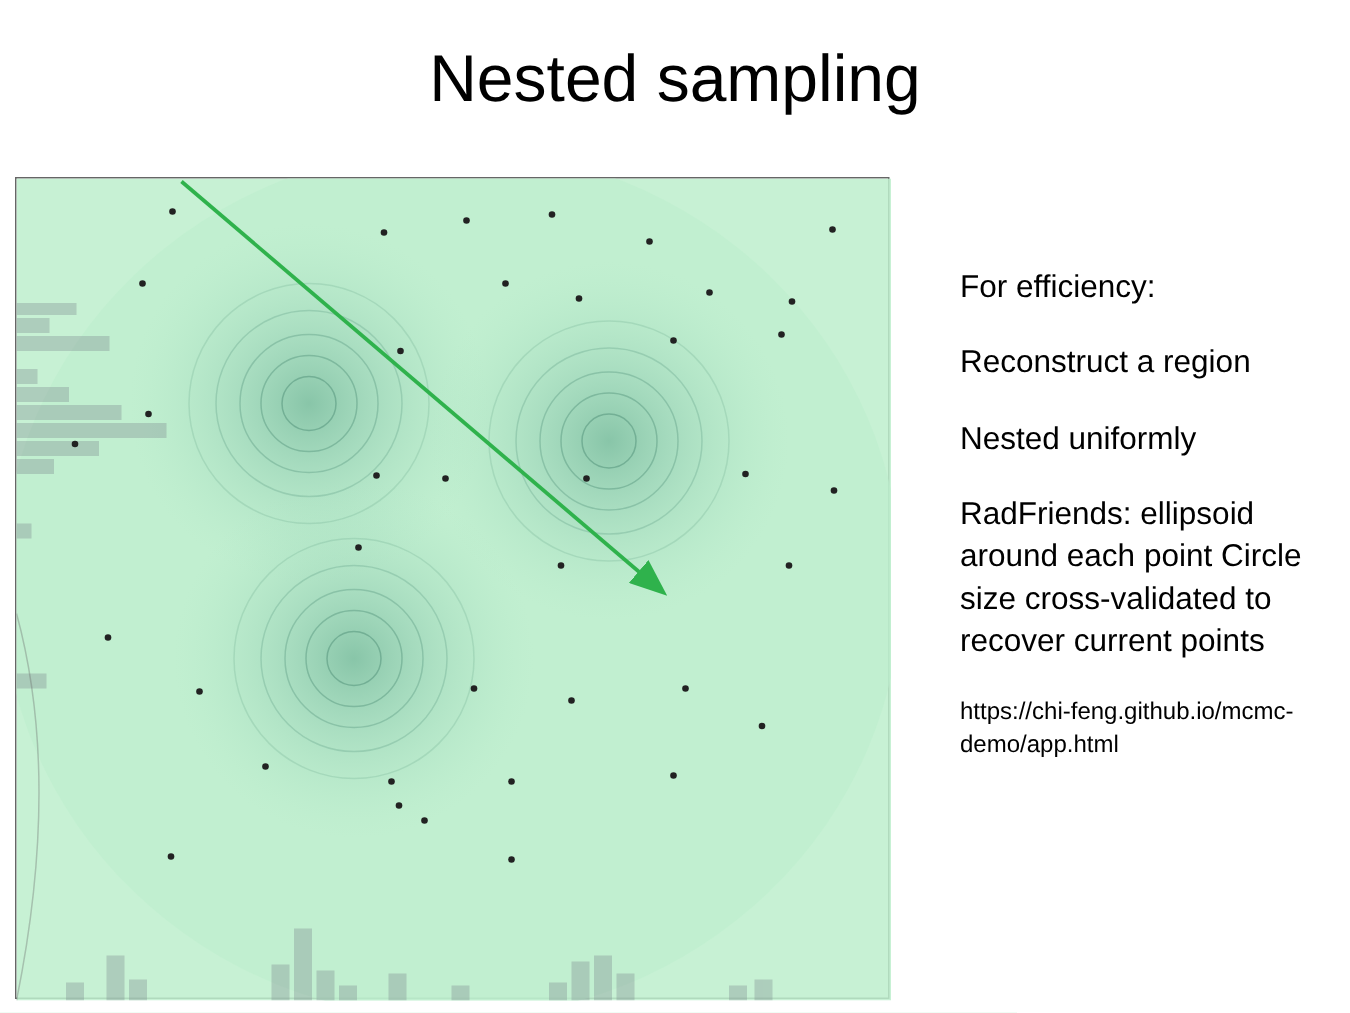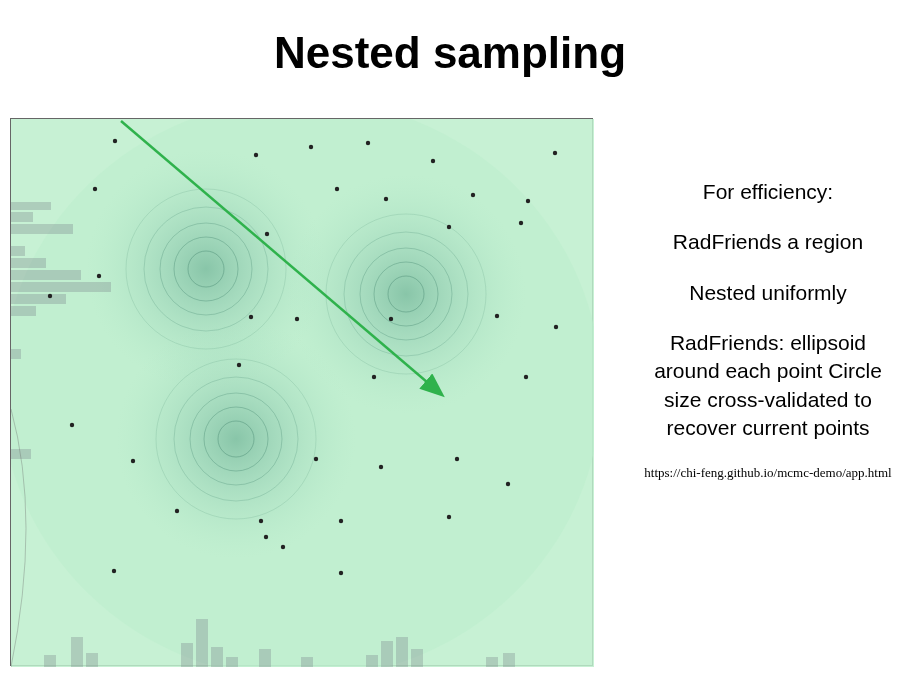--- a/index.html
+++ b/index.html
@@ -1,23 +1,23 @@
 <!DOCTYPE html>
 <html><head>
 <meta charset="utf-8">
 <style>
   * { box-sizing: border-box; margin: 0; padding: 0; }
   html, body { width: 900px; height: 675px; overflow: hidden; background: #fff; font-family: Arial, Helvetica, sans-serif; }
   .slide { position: relative; width: 900px; height: 675px; }
-  .title { position: absolute; top: 28px; left: 0; width: 900px; text-align: center; font-size: 44px; font-weight: 700; color: #000; }
+  .title { position: absolute; top: 28px; left: 0; width: 900px; text-align: center; font-size: 44px; font-weight: 400; color: #000; }
   .figure { position: absolute; top: 118px; left: 10px; width: 583px; height: 548px; border: 1px solid #666; background: #fff; }
   .side { position: absolute; top: 178px; left: 640px; width: 256px; font-size: 21px; color: #000; line-height: 1.35; }
-  .side p { margin-bottom: 22px; text-align: center; }
+  .side p { margin-bottom: 22px; }
   .side .tight { margin-bottom: 22px; }
-  .side .link { font-size: 13px; margin-bottom: 0; font-family: Liberation Serif, serif; }
+  .side .link { font-size: 16px; margin-bottom: 0; }
 </style>
 </head>
 <body>
 
 <div class="slide">
   <h1 class="title">Nested sampling</h1>
 
   <div class="figure">
     <svg id="fig-svg" width="583" height="548" viewBox="0 0 583 548">
       <defs>
@@ -128,18 +128,18 @@
           <circle cx="438" cy="398" r="2.2"></circle>
           <circle cx="103" cy="452" r="2.2"></circle>
           <circle cx="330" cy="454" r="2.2"></circle>
         </g>
       <line id="arrow" stroke="#2fb24c" stroke-width="2.5" marker-end="url(#arrowhead)" x1="110" y1="2" x2="430" y2="275"></line>
     </svg>
   </div>
 
   <div class="side">
     <p>For efficiency:</p>
-    <p>RadFriends a region</p>
+    <p>Reconstruct a region</p>
     <p>Nested uniformly</p>
     <p class="tight">RadFriends: ellipsoid around each point Circle size cross-validated to recover current points</p>
     <p class="link">https://chi-feng.github.io/mcmc-demo/app.html</p>
   </div>
 </div>
 
 </body></html>

